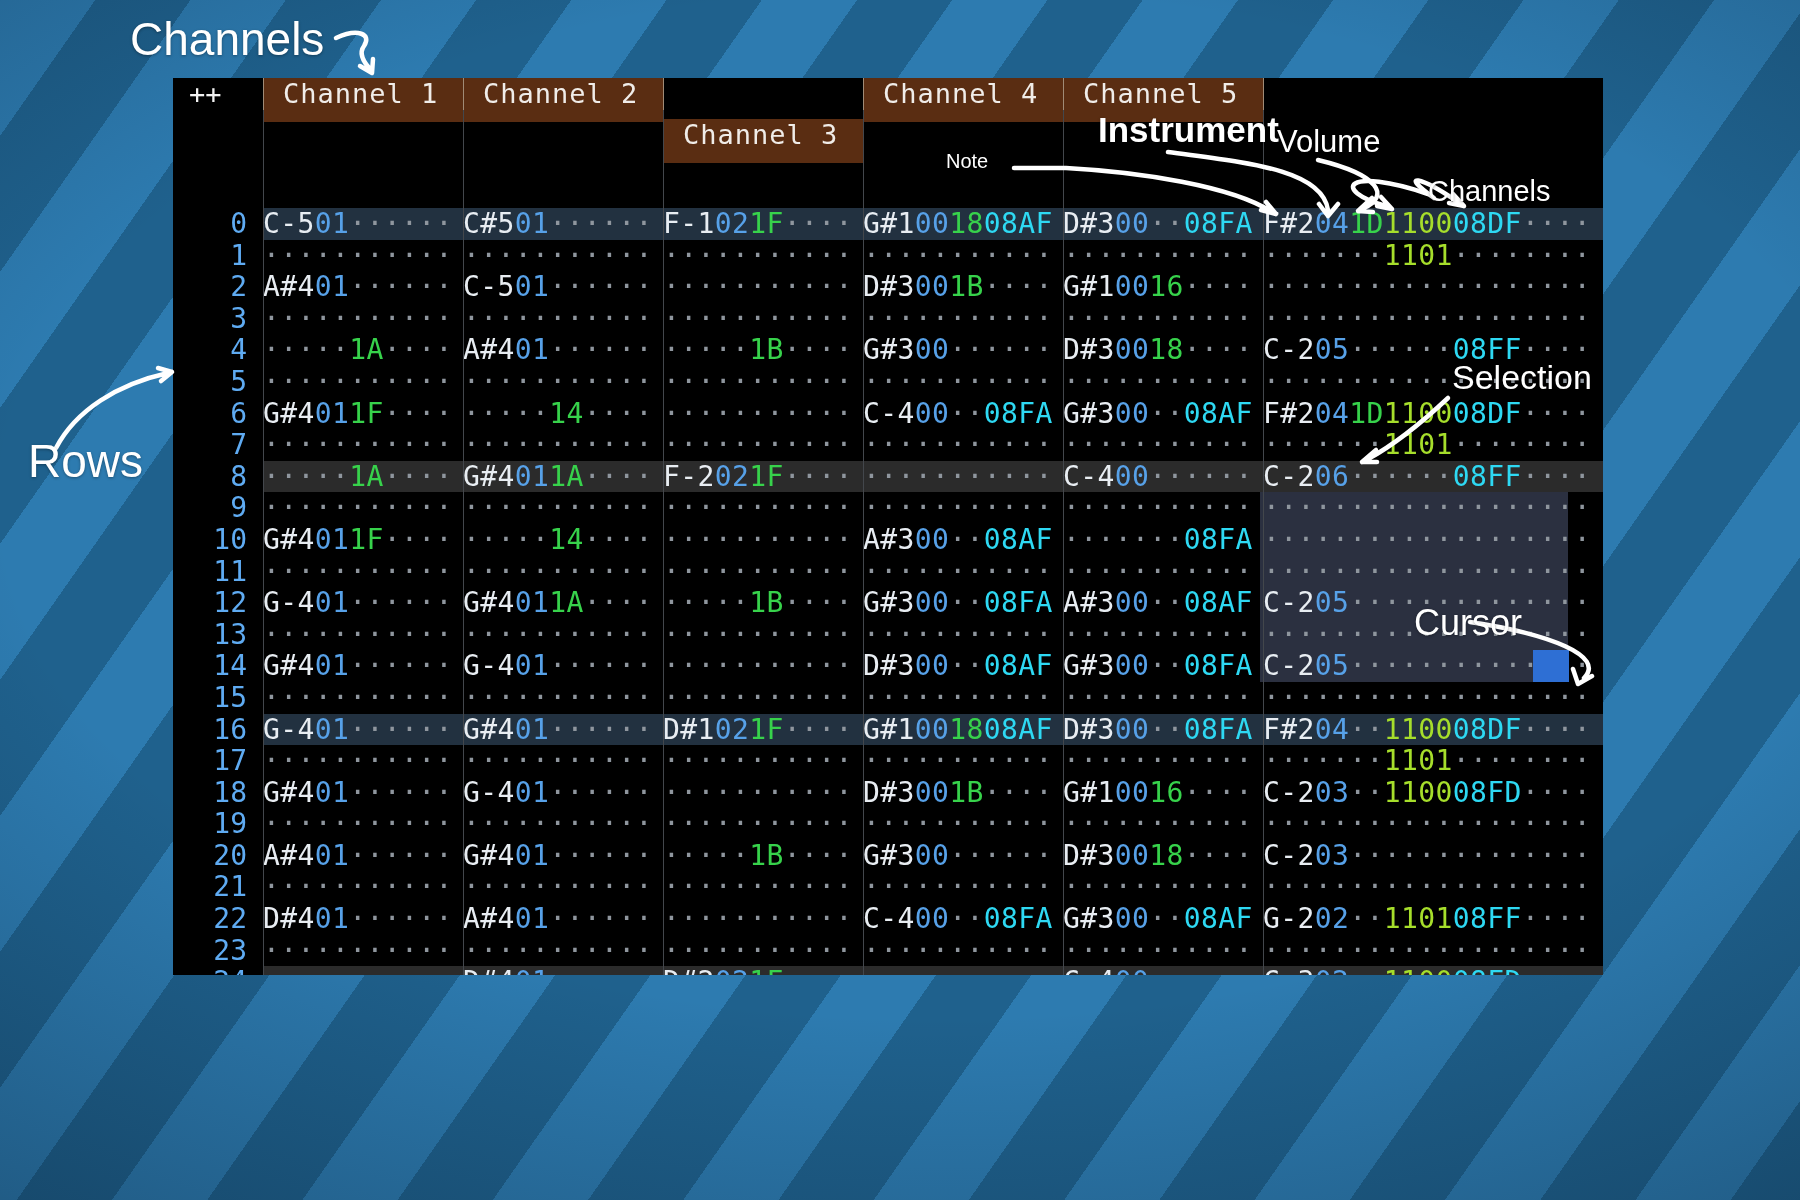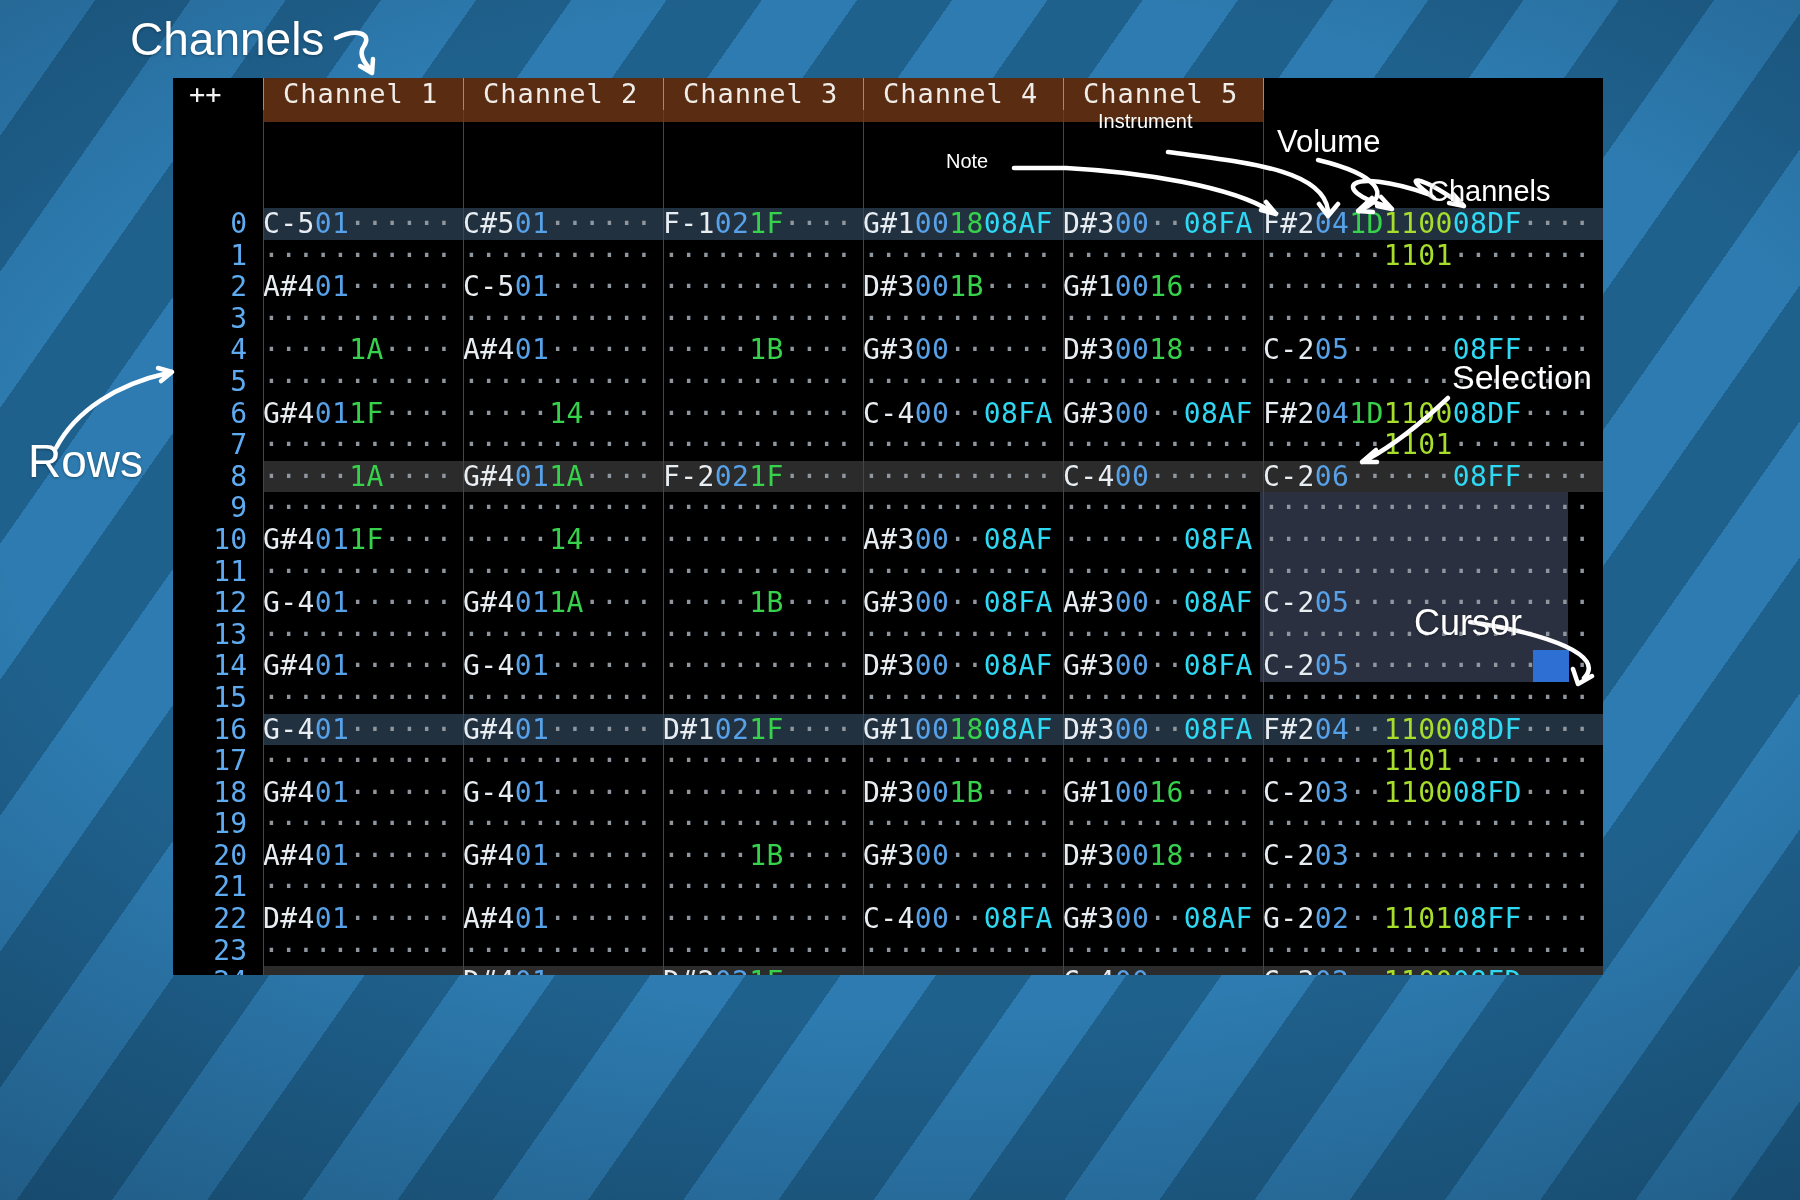--- a/index.html
+++ b/index.html
@@ -55,38 +55,38 @@
   .c-cyan{color:#2ed9f3;}
   .c-dot{color:#8f969e;}
   .selection{position:absolute;left:1087px;top:382.8px;width:308px;height:221.2px;background:#2b3040;z-index:1;}
   .cursor{position:absolute;left:1360px;top:572.4px;width:36px;height:31.6px;background:#2e6fd4;z-index:2;}
   
   .ann{position:absolute;color:#fff;z-index:20;font-family:"Liberation Sans","DejaVu Sans",sans-serif;
        text-shadow:0 1px 3px rgba(0,0,0,0.35);white-space:nowrap;}
   .ann-channels{left:130px;top:12px;font-size:46px;}
   .ann-rows{left:28px;top:434px;font-size:46px;}
   .ann-note{left:946px;top:150px;font-size:20px;}
-  .ann-instrument{left:1098px;top:110px;font-size:20px;}
+  .ann-instrument{left:1098px;top:110px;font-size:35px;font-weight:bold;}
   .ann-volume{left:1277px;top:124px;font-size:31px;}
   .ann-effects{left:1428px;top:175px;font-size:29px;}
   .ann-selection{left:1452px;top:358px;font-size:34px;}
   .ann-cursor{left:1414px;top:574px;font-size:36px;margin-top:28px;}
   .arrows{position:absolute;inset:0;z-index:18;pointer-events:none;}
 </style>
 </head>
 <body>
 
 <div class="vignette"></div>
 
 <div class="tracker">
   <div class="thead" id="thead">
     <div class="hcorner">++</div>
   <div class="hcell" style="left: 90px; width: 200px;">Channel 1</div>
       <div class="hcell" style="left: 290px; width: 200px;">Channel 2</div>
-      <div class="hcell" style="left: 490px; width: 200px;">Channel 3</div>
+      <div class="hcell" style="left: 490px; width: 200px; margin-top: 41px;">Channel 3</div>
       <div class="hcell" style="left: 690px; width: 200px;">Channel 4</div>
       <div class="hcell" style="left: 890px; width: 200px;">Channel 5</div>
     </div>
   <div class="selection"></div>
   <div class="gridbody" id="tbody">
       <div class="row row-hl-blue"><div class="rn-bg"></div><div class="rn">0</div><div class="cell" style="left: 90px; width: 200px;"><span class="c-note">C-5</span><span class="c-inst">01</span><span class="c-dot">··</span><span class="c-dot">····</span></div><div class="cell" style="left: 290px; width: 200px;"><span class="c-note">C#5</span><span class="c-inst">01</span><span class="c-dot">··</span><span class="c-dot">····</span></div><div class="cell" style="left: 490px; width: 200px;"><span class="c-note">F-1</span><span class="c-inst">02</span><span class="c-vol">1F</span><span class="c-dot">····</span></div><div class="cell" style="left: 690px; width: 200px;"><span class="c-note">G#1</span><span class="c-inst">00</span><span class="c-vol">18</span><span class="c-cyan">08AF</span></div><div class="cell" style="left: 890px; width: 200px;"><span class="c-note">D#3</span><span class="c-inst">00</span><span class="c-dot">··</span><span class="c-cyan">08FA</span></div><div class="cell" style="left: 1090px; width: 340px;"><span class="c-note">F#2</span><span class="c-inst">04</span><span class="c-vol">1D</span><span class="c-lime">1100</span><span class="c-cyan">08DF</span><span class="c-dot">····</span></div></div>
       <div class="row"><div class="rn">1</div><div class="cell" style="left: 90px; width: 200px;"><span class="c-dot">···</span><span class="c-dot">··</span><span class="c-dot">··</span><span class="c-dot">····</span></div><div class="cell" style="left: 290px; width: 200px;"><span class="c-dot">···</span><span class="c-dot">··</span><span class="c-dot">··</span><span class="c-dot">····</span></div><div class="cell" style="left: 490px; width: 200px;"><span class="c-dot">···</span><span class="c-dot">··</span><span class="c-dot">··</span><span class="c-dot">····</span></div><div class="cell" style="left: 690px; width: 200px;"><span class="c-dot">···</span><span class="c-dot">··</span><span class="c-dot">··</span><span class="c-dot">····</span></div><div class="cell" style="left: 890px; width: 200px;"><span class="c-dot">···</span><span class="c-dot">··</span><span class="c-dot">··</span><span class="c-dot">····</span></div><div class="cell" style="left: 1090px; width: 340px;"><span class="c-dot">···</span><span class="c-dot">··</span><span class="c-dot">··</span><span class="c-lime">1101</span><span class="c-dot">····</span><span class="c-dot">····</span></div></div>
       <div class="row"><div class="rn">2</div><div class="cell" style="left: 90px; width: 200px;"><span class="c-note">A#4</span><span class="c-inst">01</span><span class="c-dot">··</span><span class="c-dot">····</span></div><div class="cell" style="left: 290px; width: 200px;"><span class="c-note">C-5</span><span class="c-inst">01</span><span class="c-dot">··</span><span class="c-dot">····</span></div><div class="cell" style="left: 490px; width: 200px;"><span class="c-dot">···</span><span class="c-dot">··</span><span class="c-dot">··</span><span class="c-dot">····</span></div><div class="cell" style="left: 690px; width: 200px;"><span class="c-note">D#3</span><span class="c-inst">00</span><span class="c-vol">1B</span><span class="c-dot">····</span></div><div class="cell" style="left: 890px; width: 200px;"><span class="c-note">G#1</span><span class="c-inst">00</span><span class="c-vol">16</span><span class="c-dot">····</span></div><div class="cell" style="left: 1090px; width: 340px;"><span class="c-dot">···</span><span class="c-dot">··</span><span class="c-dot">··</span><span class="c-dot">····</span><span class="c-dot">····</span><span class="c-dot">····</span></div></div>
       <div class="row"><div class="rn">3</div><div class="cell" style="left: 90px; width: 200px;"><span class="c-dot">···</span><span class="c-dot">··</span><span class="c-dot">··</span><span class="c-dot">····</span></div><div class="cell" style="left: 290px; width: 200px;"><span class="c-dot">···</span><span class="c-dot">··</span><span class="c-dot">··</span><span class="c-dot">····</span></div><div class="cell" style="left: 490px; width: 200px;"><span class="c-dot">···</span><span class="c-dot">··</span><span class="c-dot">··</span><span class="c-dot">····</span></div><div class="cell" style="left: 690px; width: 200px;"><span class="c-dot">···</span><span class="c-dot">··</span><span class="c-dot">··</span><span class="c-dot">····</span></div><div class="cell" style="left: 890px; width: 200px;"><span class="c-dot">···</span><span class="c-dot">··</span><span class="c-dot">··</span><span class="c-dot">····</span></div><div class="cell" style="left: 1090px; width: 340px;"><span class="c-dot">···</span><span class="c-dot">··</span><span class="c-dot">··</span><span class="c-dot">····</span><span class="c-dot">····</span><span class="c-dot">····</span></div></div>
       <div class="row"><div class="rn">4</div><div class="cell" style="left: 90px; width: 200px;"><span class="c-dot">···</span><span class="c-dot">··</span><span class="c-vol">1A</span><span class="c-dot">····</span></div><div class="cell" style="left: 290px; width: 200px;"><span class="c-note">A#4</span><span class="c-inst">01</span><span class="c-dot">··</span><span class="c-dot">····</span></div><div class="cell" style="left: 490px; width: 200px;"><span class="c-dot">···</span><span class="c-dot">··</span><span class="c-vol">1B</span><span class="c-dot">····</span></div><div class="cell" style="left: 690px; width: 200px;"><span class="c-note">G#3</span><span class="c-inst">00</span><span class="c-dot">··</span><span class="c-dot">····</span></div><div class="cell" style="left: 890px; width: 200px;"><span class="c-note">D#3</span><span class="c-inst">00</span><span class="c-vol">18</span><span class="c-dot">····</span></div><div class="cell" style="left: 1090px; width: 340px;"><span class="c-note">C-2</span><span class="c-inst">05</span><span class="c-dot">··</span><span class="c-dot">····</span><span class="c-cyan">08FF</span><span class="c-dot">····</span></div></div>

